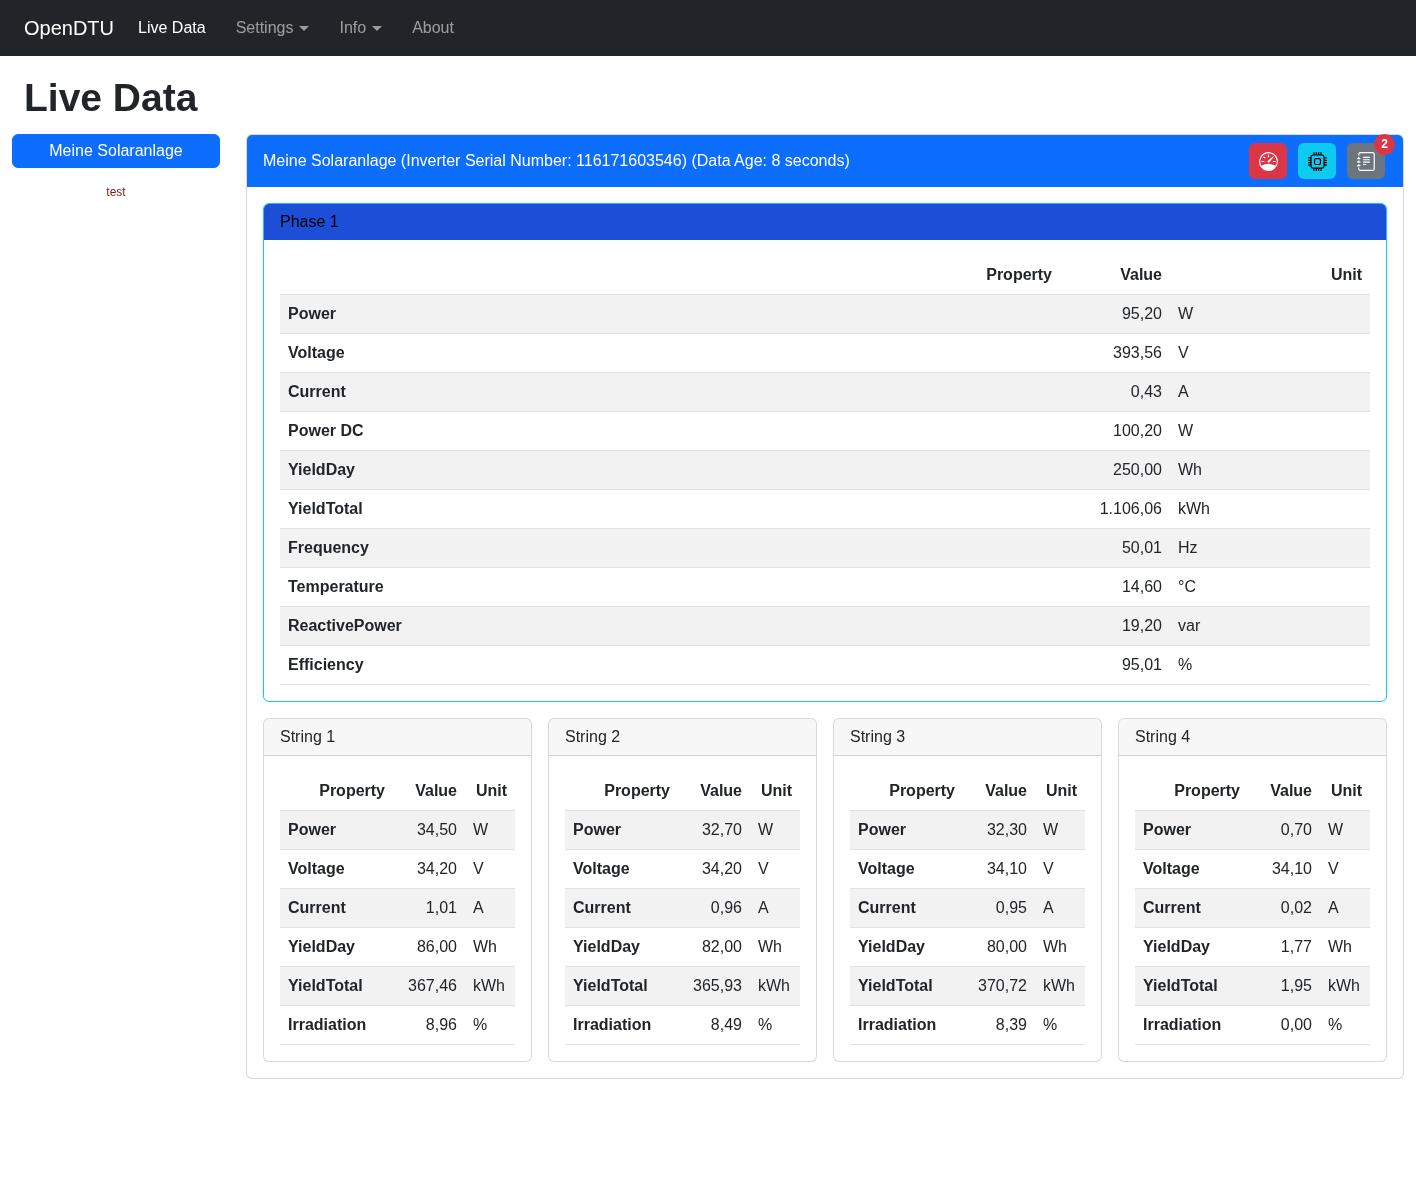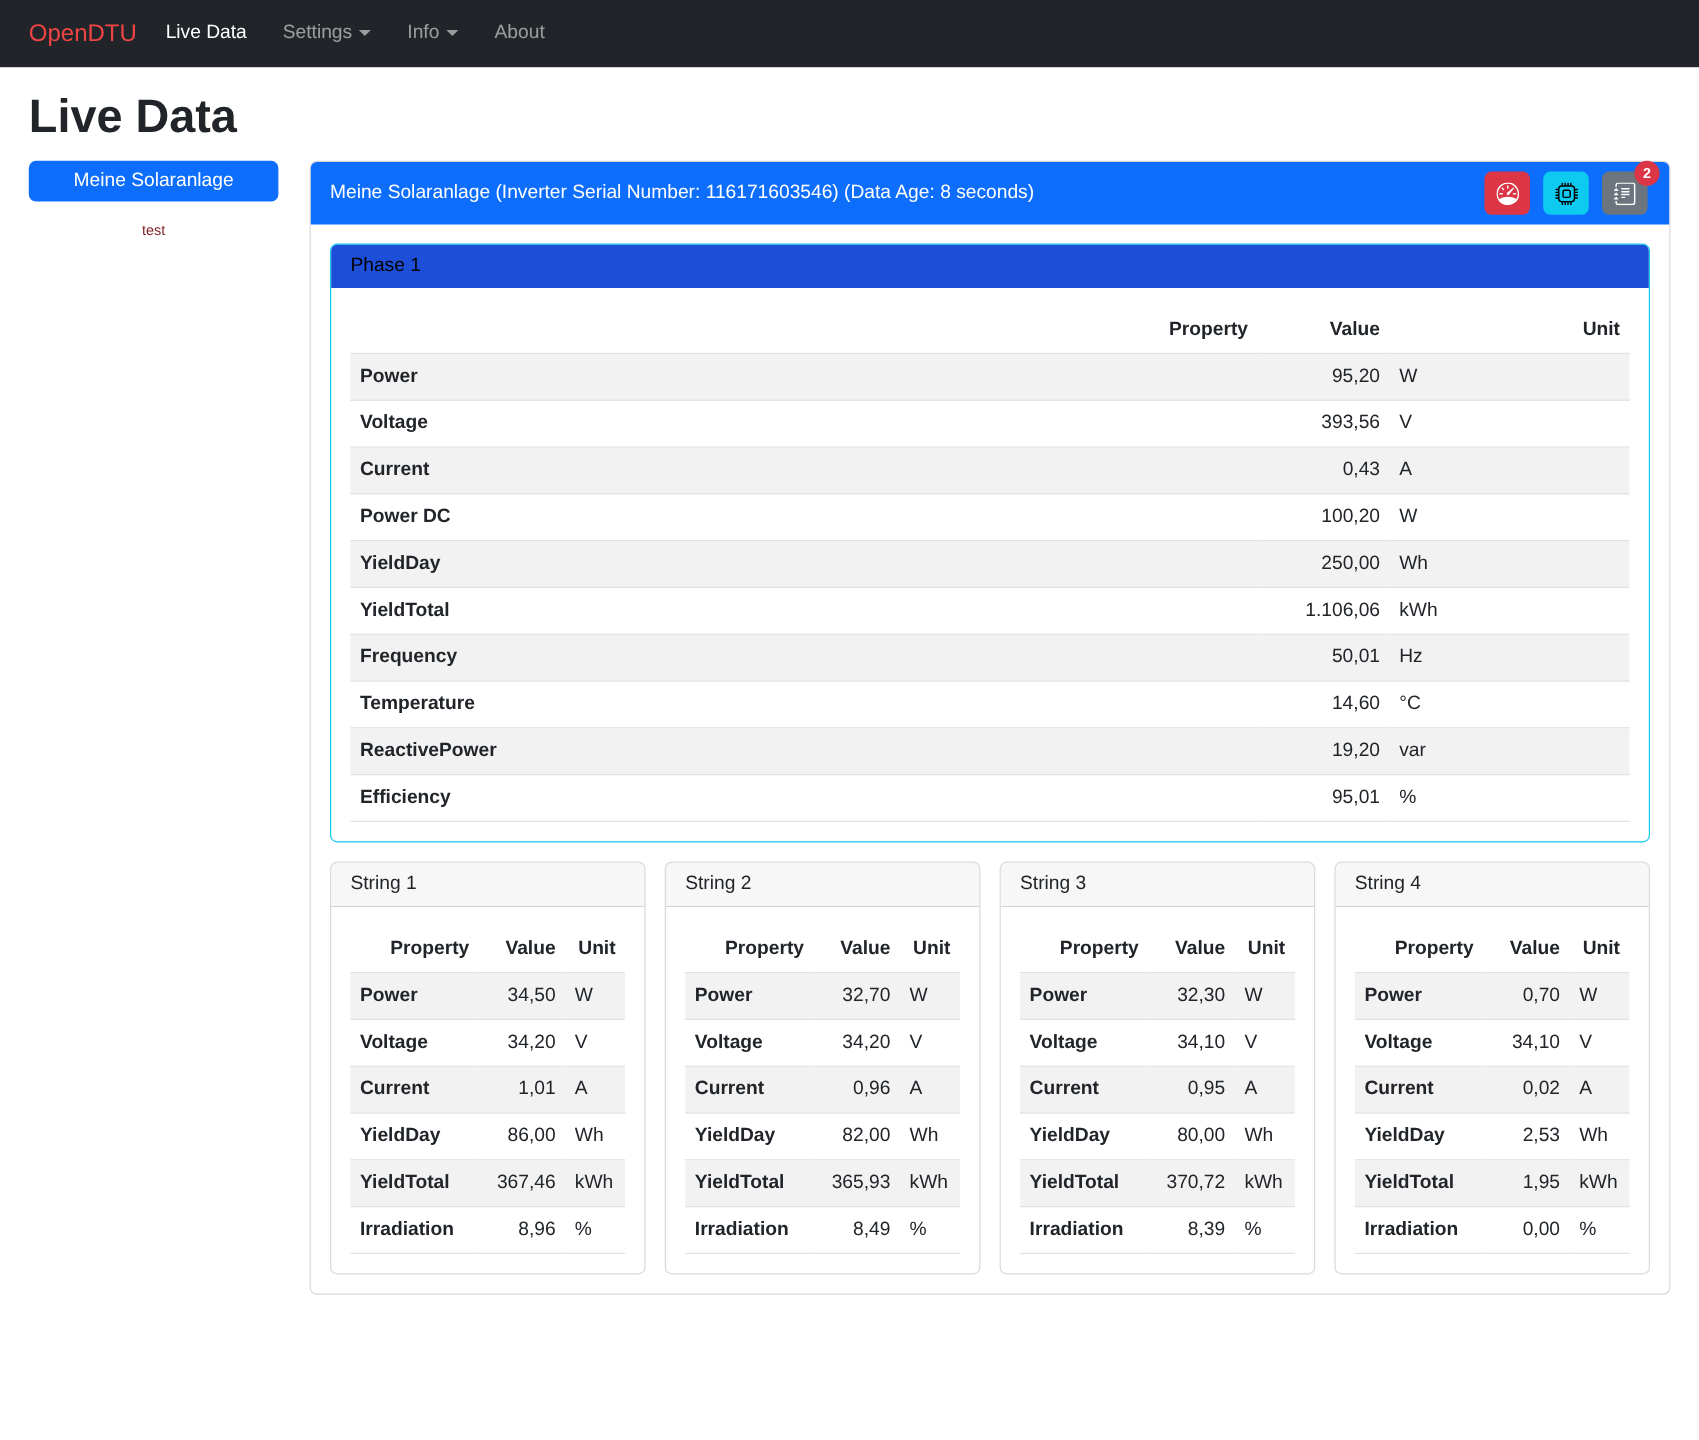--- a/index.html
+++ b/index.html
@@ -13,21 +13,21 @@
 
   
   .navbar {
     background: #212529;
     height: 56px;
     display: flex;
     align-items: center;
     padding: 0 12px;
   }
   .brand {
-    color: #ef4444;
+    color: #ffffff;
     font-size: 20px;
     margin: 0 16px 0 12px;
     cursor: pointer;
     text-decoration: none;
   }
   .nav-items { display: flex; align-items: center; }
   .nav-item {
     color: rgba(255,255,255,.55);
     padding: 8px 8px;
     margin-right: 14px;
@@ -48,21 +48,21 @@
 
   
   .page-title {
     font-size: 39px;
     font-weight: 700;
     margin: 20px 0 14px 24px;
     letter-spacing: 0;
   }
   .content-row {
     display: flex;
-    padding: 0 24px;
+    padding: 0 12px;
     gap: 26px;
     align-items: flex-start;
   }
 
   
   .inverter-list { width: 208px; flex: none; }
   .btn-select {
     width: 100%;
     background: #0d6efd;
     color: #fff;
@@ -465,21 +465,21 @@
                     <td class="col-val">34,10</td>
                     <td class="col-unit">V</td>
                   </tr>
                   <tr>
                     <th class="col-prop">Current</th>
                     <td class="col-val">0,02</td>
                     <td class="col-unit">A</td>
                   </tr>
                   <tr>
                     <th class="col-prop">YieldDay</th>
-                    <td class="col-val">2,53</td>
+                    <td class="col-val">1,77</td>
                     <td class="col-unit">Wh</td>
                   </tr>
                   <tr>
                     <th class="col-prop">YieldTotal</th>
                     <td class="col-val">1,95</td>
                     <td class="col-unit">kWh</td>
                   </tr>
                   <tr>
                     <th class="col-prop">Irradiation</th>
                     <td class="col-val">0,00</td>

